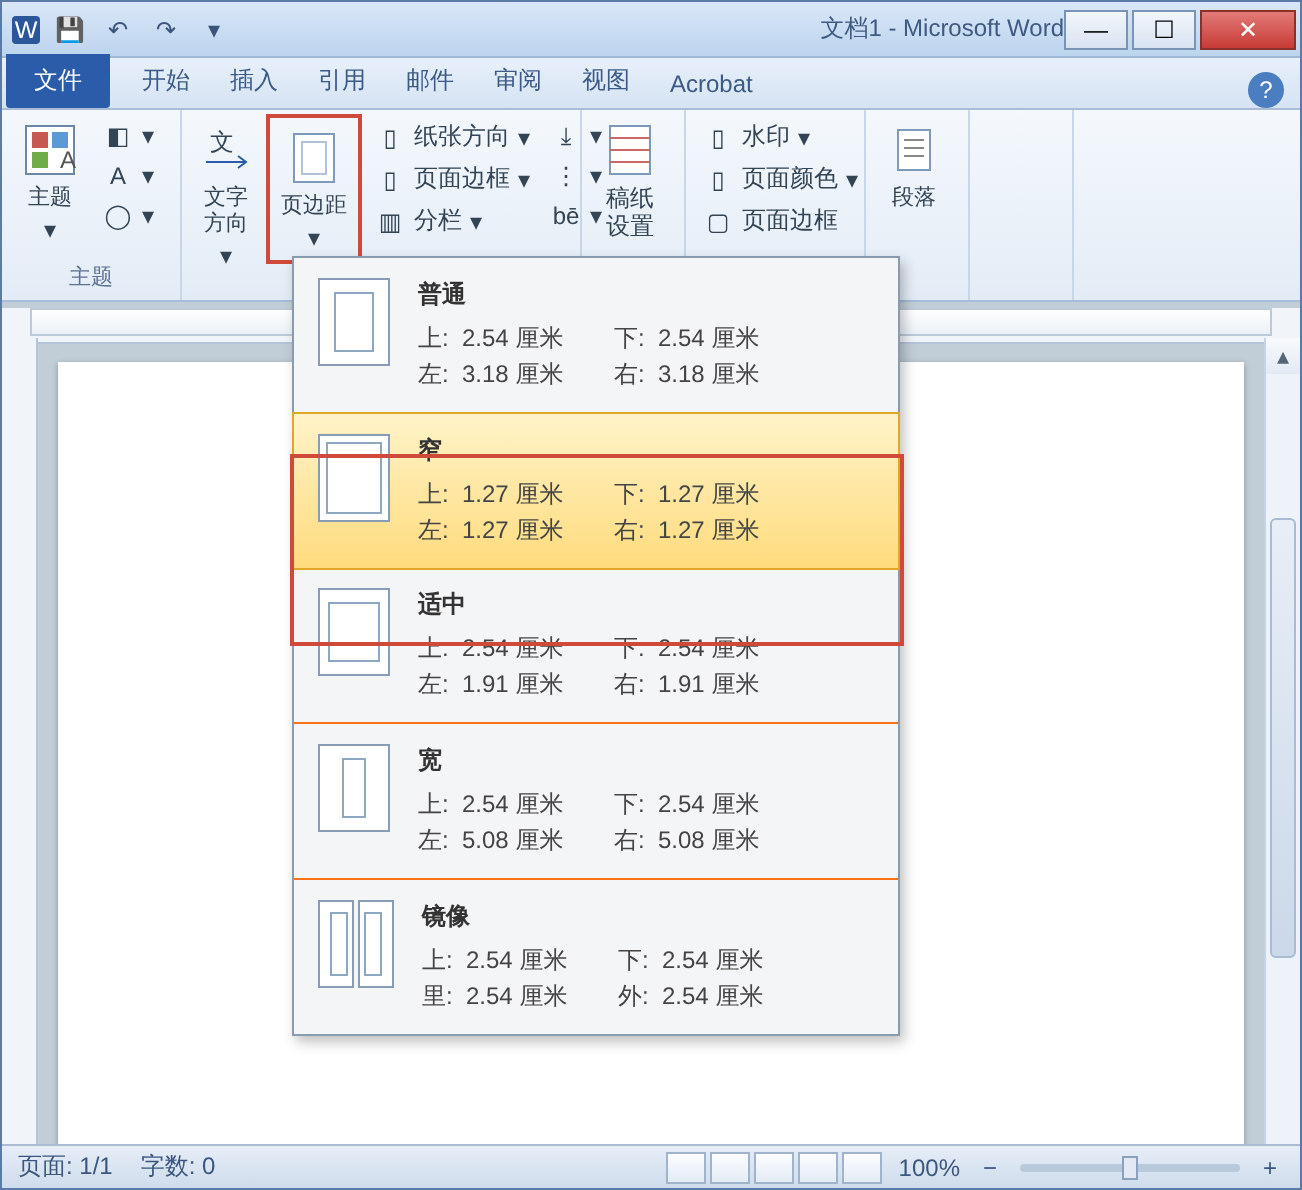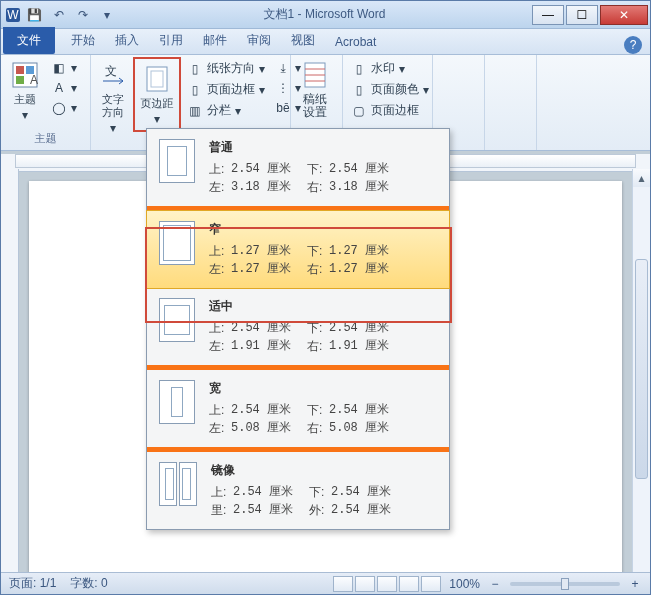--- a/index.html
+++ b/index.html
@@ -2,21 +2,21 @@
 <html><head>
 <meta charset="utf-8">
 <style>
 *{box-sizing:border-box;margin:0;padding:0;font-family:"Microsoft YaHei",SimSun,sans-serif;font-size:12px;user-select:none;}
 body{background:#fff;width:651px;height:595px;overflow:hidden;position:relative;}
 .win{width:651px;height:595px;border:1px solid #5a7ba8;box-shadow:0 0 0 1px #3b5a85;display:flex;flex-direction:column;}
 .titlebar{height:28px;background:linear-gradient(#d9e7f8,#bcd4ed);display:flex;align-items:center;padding-left:4px;border-bottom:1px solid #9fb9d7;}
 .tb-left{display:flex;align-items:center;gap:4px;}
 .tb-icon{width:16px;height:16px;}
 .qat-btn{width:20px;height:20px;display:flex;align-items:center;justify-content:center;color:#3b557a;}
-.tb-title{flex:1;text-align:center;color:#3e5a82;}
+.tb-title{flex:1;text-align:right;color:#3e5a82;}
 .tb-ctrls{display:flex;}
 .tb-ctrl{width:32px;height:20px;display:flex;align-items:center;justify-content:center;border:1px solid #7a94b5;background:linear-gradient(#f2f6fb,#d8e3f1);margin-right:2px;}
 .tb-close{width:48px;background:linear-gradient(#e27a76,#c73b36);color:#fff;border-color:#8a2f2a;}
 .tabs{height:26px;background:linear-gradient(#e8f0fa,#d5e3f3);display:flex;align-items:flex-end;padding:0 2px;border-bottom:1px solid #a7bdd8;}
 .file-tab{background:#2a5caa;color:#fff;padding:5px 14px;border-radius:0 0 2px 2px;margin-right:6px;}
 .tab{padding:5px 10px;color:#3c5a86;cursor:pointer;}
 .tab.sel{background:#fbfcfe;border:1px solid #a7bdd8;border-bottom:1px solid #fbfcfe;margin-bottom:-1px;border-radius:2px 2px 0 0;box-shadow:0 0 0 2px #d04a3a,0 0 0 3px #fff;position:relative;z-index:2;}
 .tab-help{margin-left:auto;width:18px;height:18px;border-radius:50%;background:#4a7ec0;color:#fff;display:flex;align-items:center;justify-content:center;margin-right:6px;}
 .ribbon{height:96px;background:linear-gradient(#f4f8fc,#e3ecf6);border-bottom:1px solid #a7bdd8;display:flex;position:relative;}
 .rgroup{border-right:1px solid #c7d6e8;padding:2px 4px;display:flex;flex-direction:column;}
@@ -40,38 +40,38 @@
 .status{height:22px;background:linear-gradient(#e6edf7,#cfdcec);border-top:1px solid #a9bcd4;display:flex;align-items:center;padding:0 8px;gap:14px;color:#3a567f;}
 .status .r{margin-left:auto;display:flex;align-items:center;gap:8px;}
 .viewbtns{display:flex;gap:2px;}
 .viewbtn{width:20px;height:16px;border:1px solid #9fb3cb;background:linear-gradient(#fcfdff,#e3ebf5);}
 .zoom-slider{width:110px;height:4px;background:#b9c9dc;position:relative;border-radius:2px;}
 .zoom-slider .knob{position:absolute;top:-4px;left:50%;width:8px;height:12px;margin-left:-4px;background:#e2e9f3;border:1px solid #8aa0bc;}
 .zm{width:14px;text-align:center;}
 
 
 .dropdown{position:absolute;left:146px;top:128px;width:304px;background:#f4f5f6;border:1px solid #8a9bb0;box-shadow:2px 3px 6px rgba(0,0,0,.25);z-index:50;}
-.dd-item{display:flex;align-items:flex-start;padding:10px 12px;gap:14px;border-bottom:5px solid #f97316;}
+.dd-item{display:flex;align-items:flex-start;padding:10px 12px;gap:14px;border-bottom:1px solid #f97316;}
 .dd-item:last-child{border-bottom:none;}
 .thumb-page{width:36px;height:44px;border:1px solid #889db5;background:#fff;position:relative;flex-shrink:0;}
 .thumb-page::before{content:"";position:absolute;border:1px solid #8fa8c2;}
 .th-normal::before{inset:6px 7px;}
 .th-narrow::before{inset:3px;}
 .th-moderate::before{inset:6px 4px;}
 .th-wide::before{inset:6px 11px;}
 .th-mirror{display:flex;gap:2px;}
 .th-mirror .thumb-page{width:18px;}
 .th-mirror .thumb-page::before{inset:5px 2px 5px 5px;}
 .th-mirror .thumb-page:last-child::before{inset:5px 5px 5px 2px;}
 .dd-txt{flex:1;}
 .dd-name{font-weight:bold;margin-bottom:4px;color:#333;}
 .dd-row{display:flex;color:#444;line-height:18px;}
 .dd-row span{display:inline-block;}
 .k{width:22px;}
-.v{width:76px;font-family:Liberation Mono, monospace;}
+.v{width:76px;}
 .redbox{position:absolute;border:2px solid #d04a3a;pointer-events:none;}
 .red-outer{left:145px;top:227px;width:307px;height:96px;z-index:60;}
 .dd-item.hover{background:linear-gradient(#fff3c8,#ffdb7d);border:1px solid #e0a826;margin:-1px;position:relative;}
 </style>
 </head>
 <body>
 
 <div class="win">
   <div class="titlebar">
     <div class="tb-left">
@@ -192,20 +192,33 @@
           <div class="smallbtn">
               <span class="si">▢</span>
               <span>页面边框</span>
             </div>
         </div>
       </div>
       <div class="rgroup-label">&nbsp;</div>
     </div>
 
     <div class="rgroup" style="width:52px;">
+      <div class="rgroup-body">
+          <div class="bigbtn">
+        <span class="ico">
+              <svg width="28" height="28">
+                <rect x="6" y="4" width="16" height="20" fill="#fff" stroke="#7d9abc"></rect>
+                <line x1="9" y1="9" x2="19" y2="9" stroke="#888"></line>
+                <line x1="9" y1="13" x2="19" y2="13" stroke="#888"></line>
+                <line x1="9" y1="17" x2="19" y2="17" stroke="#888"></line>
+              </svg>
+            </span>
+        <span class="lbl">段落</span>
+          </div>
+        </div>
       <div class="rgroup-label">&nbsp;</div>
     </div>
 
     <div class="rgroup" style="width:52px;">
       <div class="rgroup-label">&nbsp;</div>
     </div>
   </div>
 
   <div class="doc">
     <div class="rulerH"></div>

